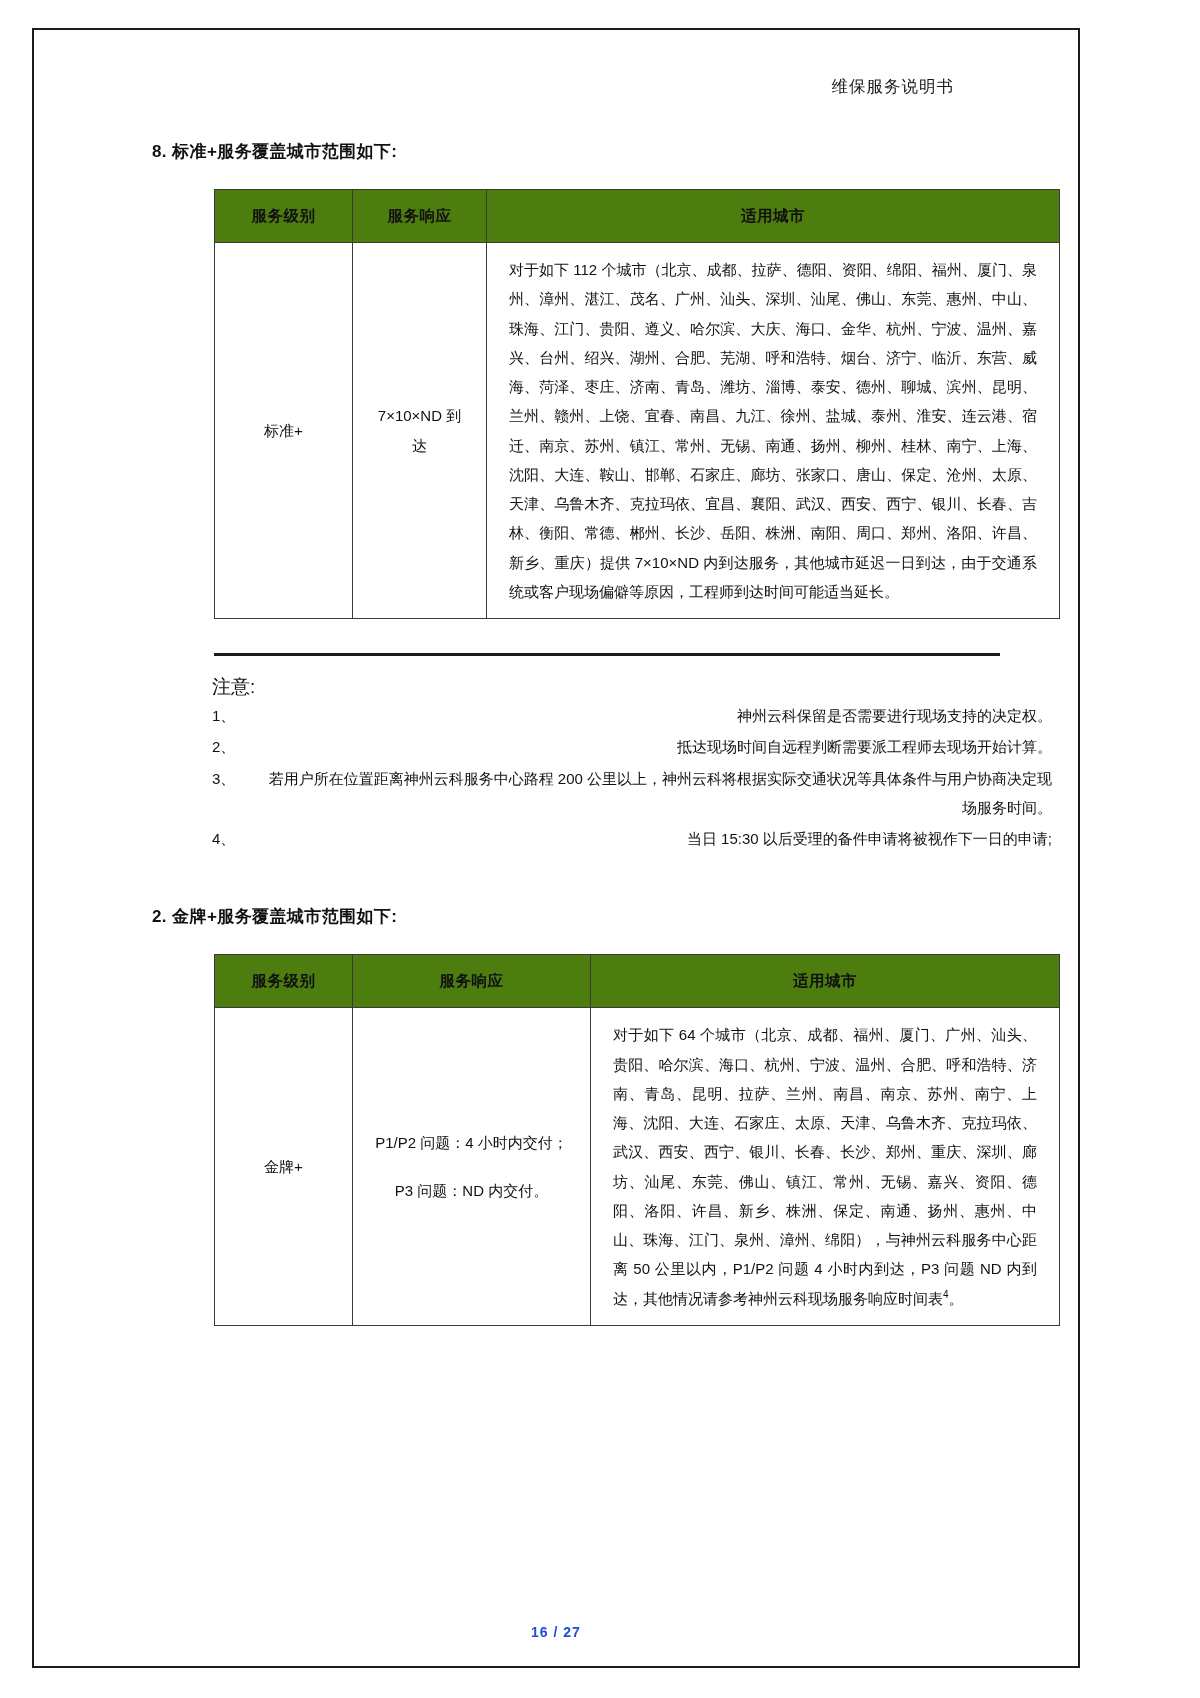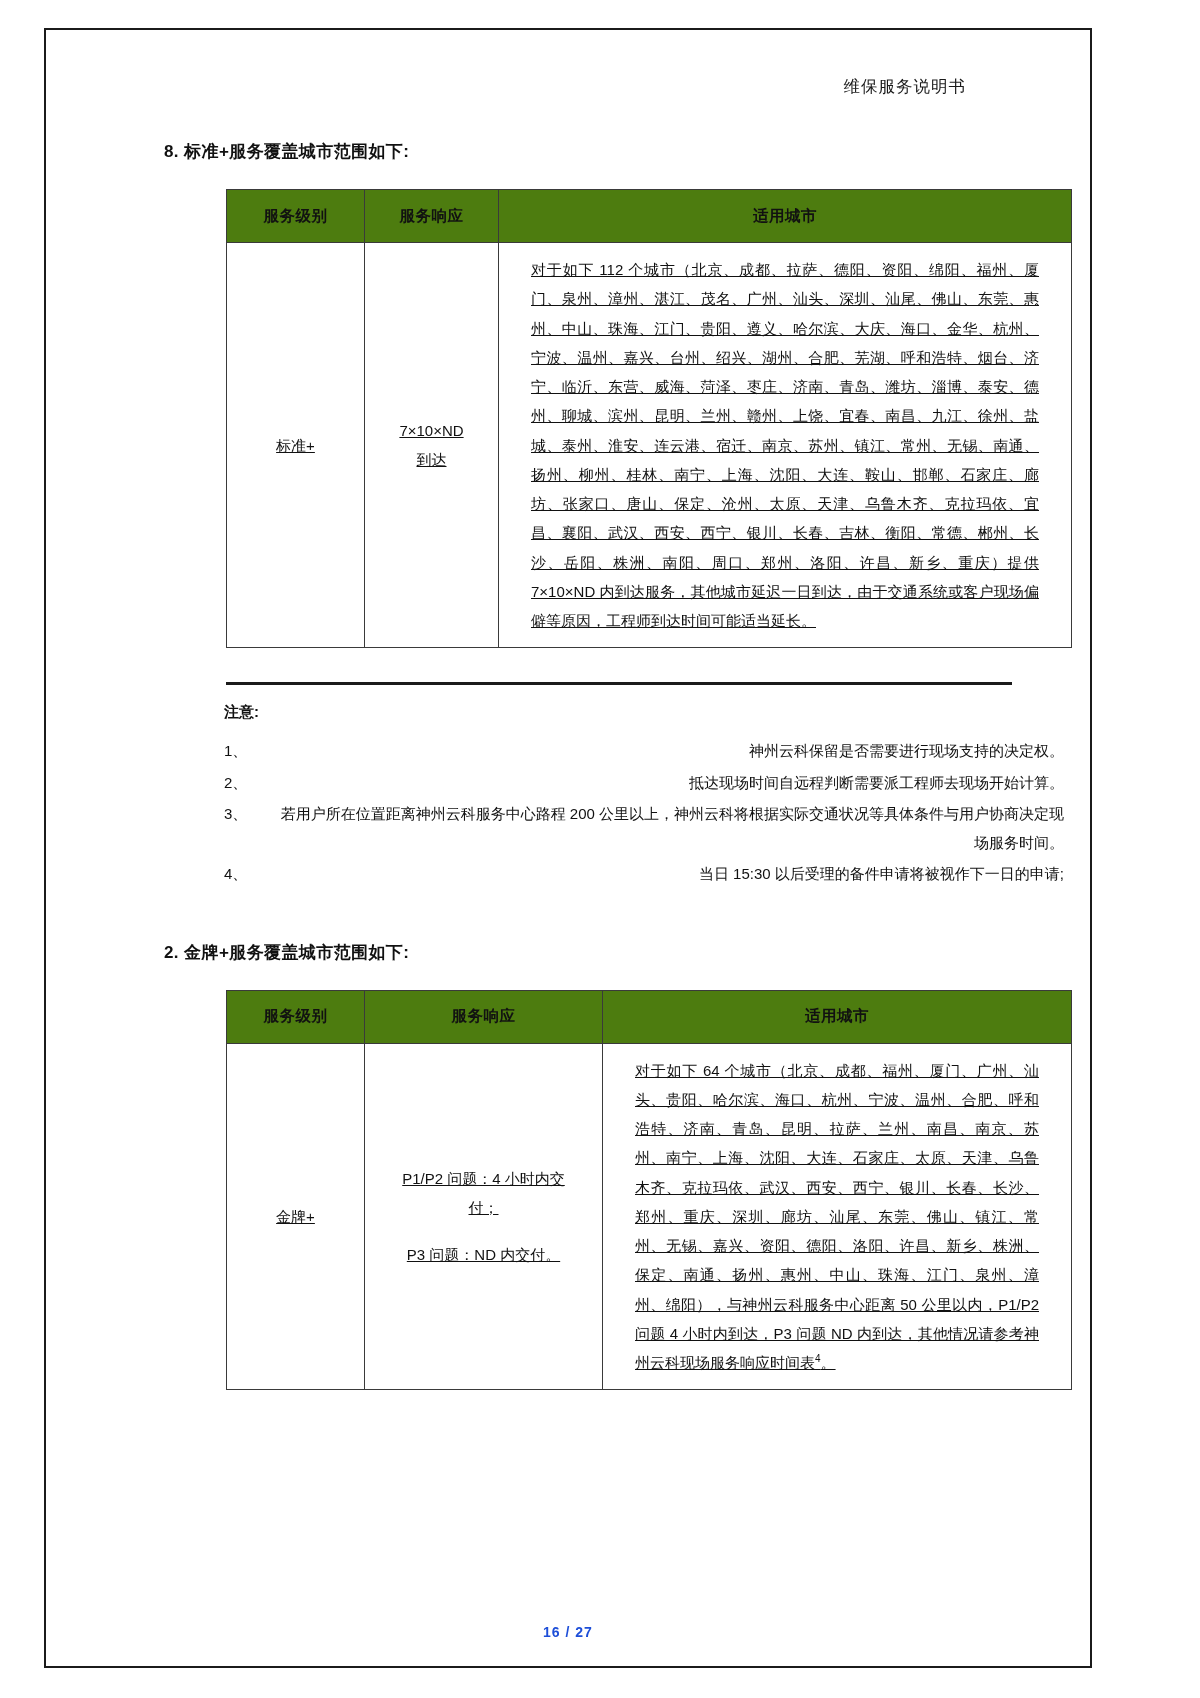--- a/index.html
+++ b/index.html
@@ -9,21 +9,21 @@
   }
   body {
     width: 1200px;
     height: 1698px;
     font-family: "Liberation Sans", sans-serif;
     color: #000;
     position: relative;
   }
   .page {
     position: absolute;
-    left: 44px;
+    left: 32px;
     top: 28px;
     width: 1048px;
     height: 1640px;
     border: 2px solid #1b1b1b;
     box-sizing: border-box;
     background: #fff;
   }
   .page-inner {
     position: absolute;
     left: 0;
@@ -63,23 +63,22 @@
     background: #4d7c0f;
     font-size: 15.5px;
     font-weight: bold;
     height: 50px;
     letter-spacing: 0.5px;
     color: #111;
   }
   table.svc td {
     font-size: 15px;
     color: #111;
-    padding: 12px 32px;
+    padding: 12px 22px;
     line-height: 1.95;
-    text-decoration: underline;
   }
   td.center {
     text-align: center;
   }
   td.cities {
     text-align: justify;
     text-justify: inter-ideograph;
     line-height: 2.0;
     padding: 14px 16px 14px 16px;
   }
@@ -90,23 +89,23 @@
   .divider {
     width: 786px;
     margin: 34px 0 0 114px;
     border-top: 3px solid #1b1b1b;
   }
   .notes {
     margin: 18px 0 0 112px;
     width: 840px;
   }
   .notes-title {
-    font-size: 15px;
-    font-weight: bold;
-    margin-bottom: 14px;
+    font-size: 19px;
+    font-weight: normal;
+    margin-bottom: 1px;
     color: #111;
   }
   .note-row {
     display: flex;
     font-size: 15px;
     line-height: 1.95;
     color: #111;
     margin-bottom: 2px;
   }
   .note-num {

